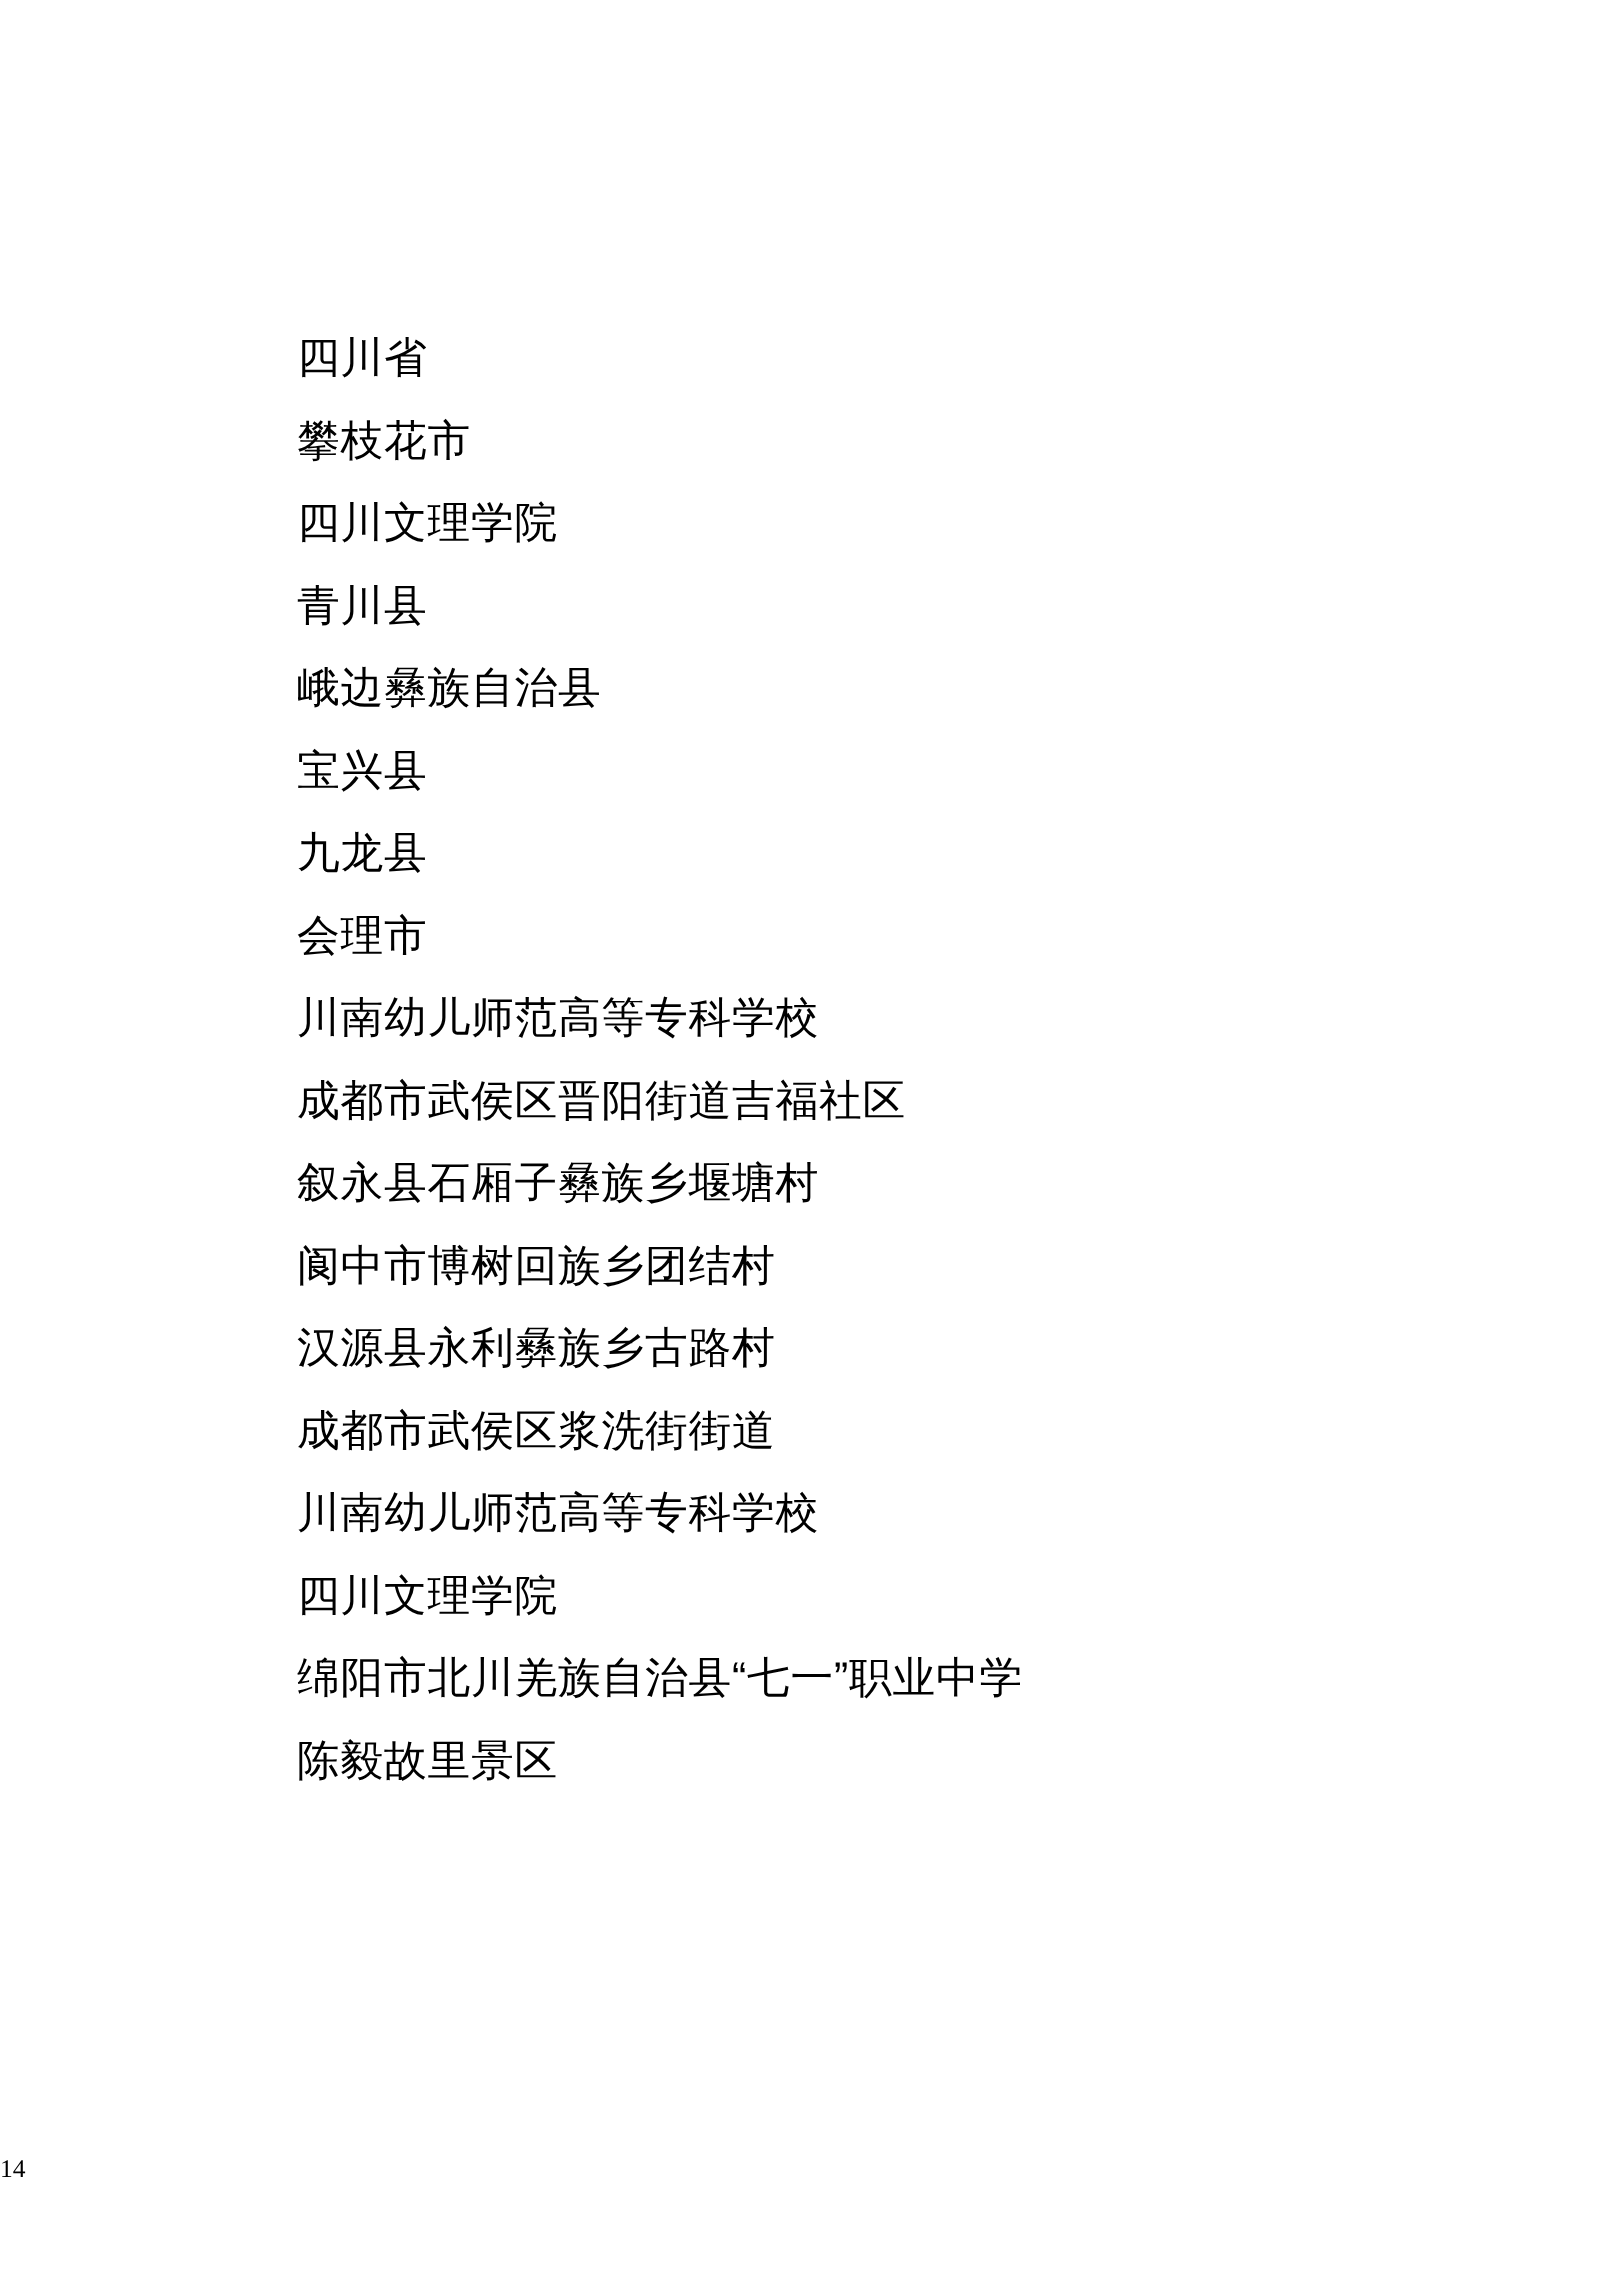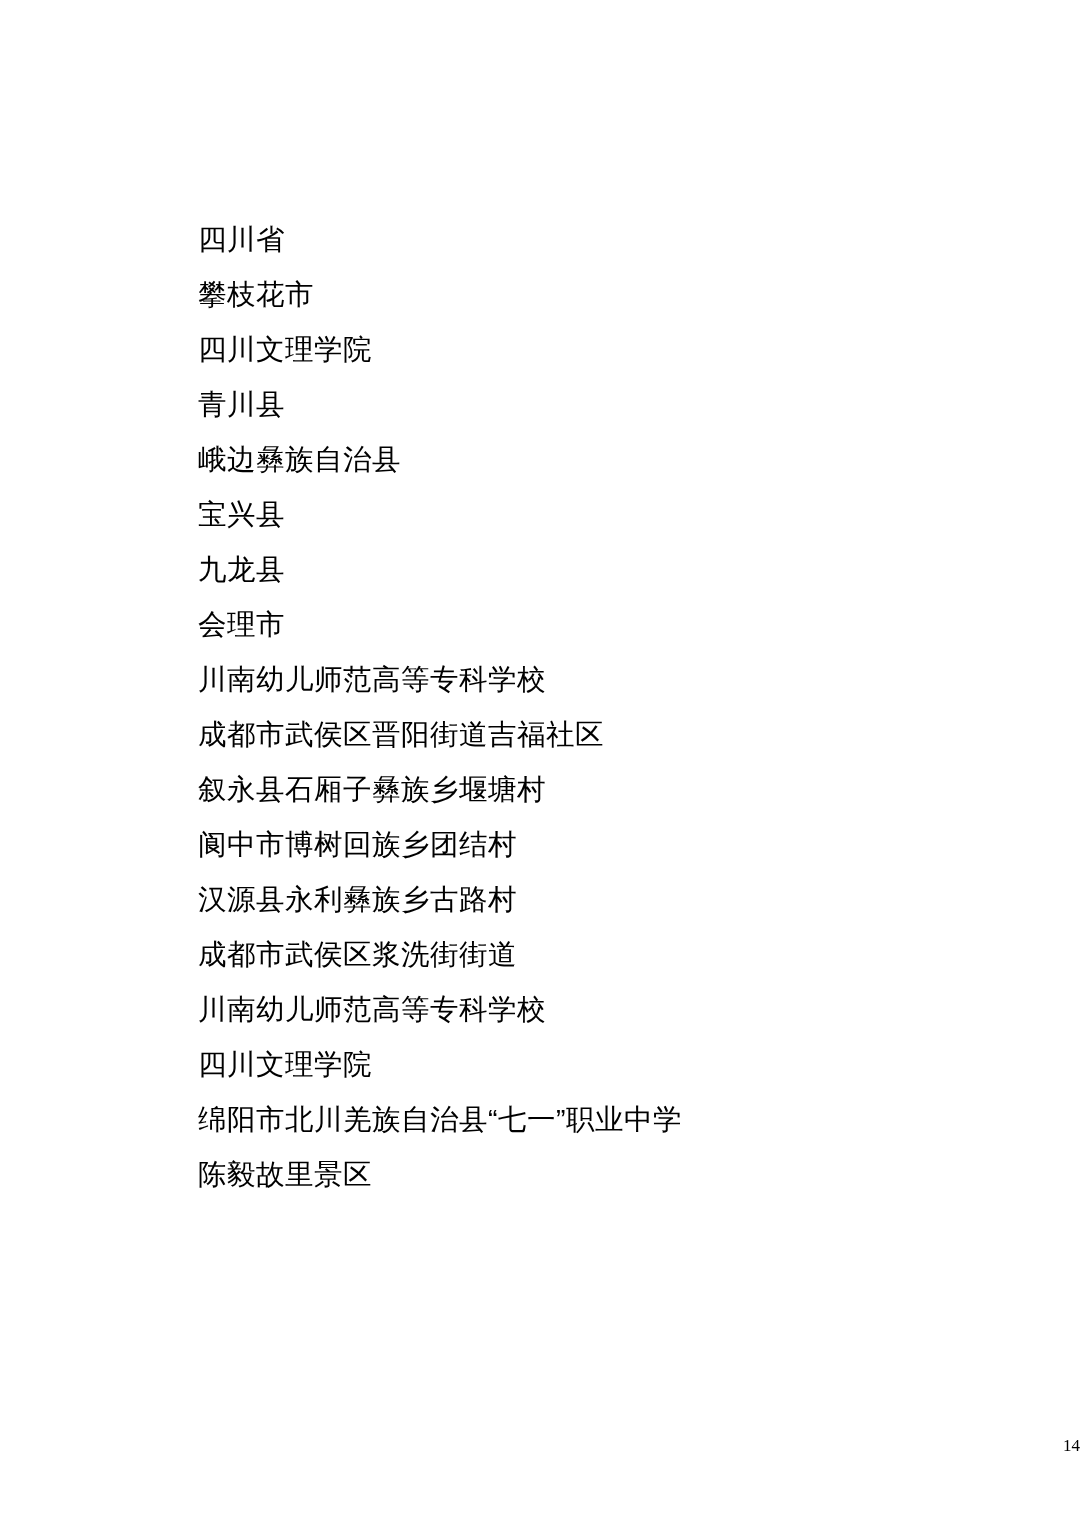--- a/index.html
+++ b/index.html
@@ -27,21 +27,21 @@
     font-size: 28.5px;
     color: #000000;
     white-space: nowrap;
     letter-spacing: 0.5px;
   }
   .page-number {
     position: absolute;
     left: 0;
     right: 0;
     top: 1436px;
-    text-align: right;
+    text-align: left;
     font-size: 17px;
     color: #000000;
     font-family: "Liberation Serif", "DejaVu Serif", serif;
   }
 </style>
 </head>
 <body>
 
 <div class="page">
   <div class="doc-list">

